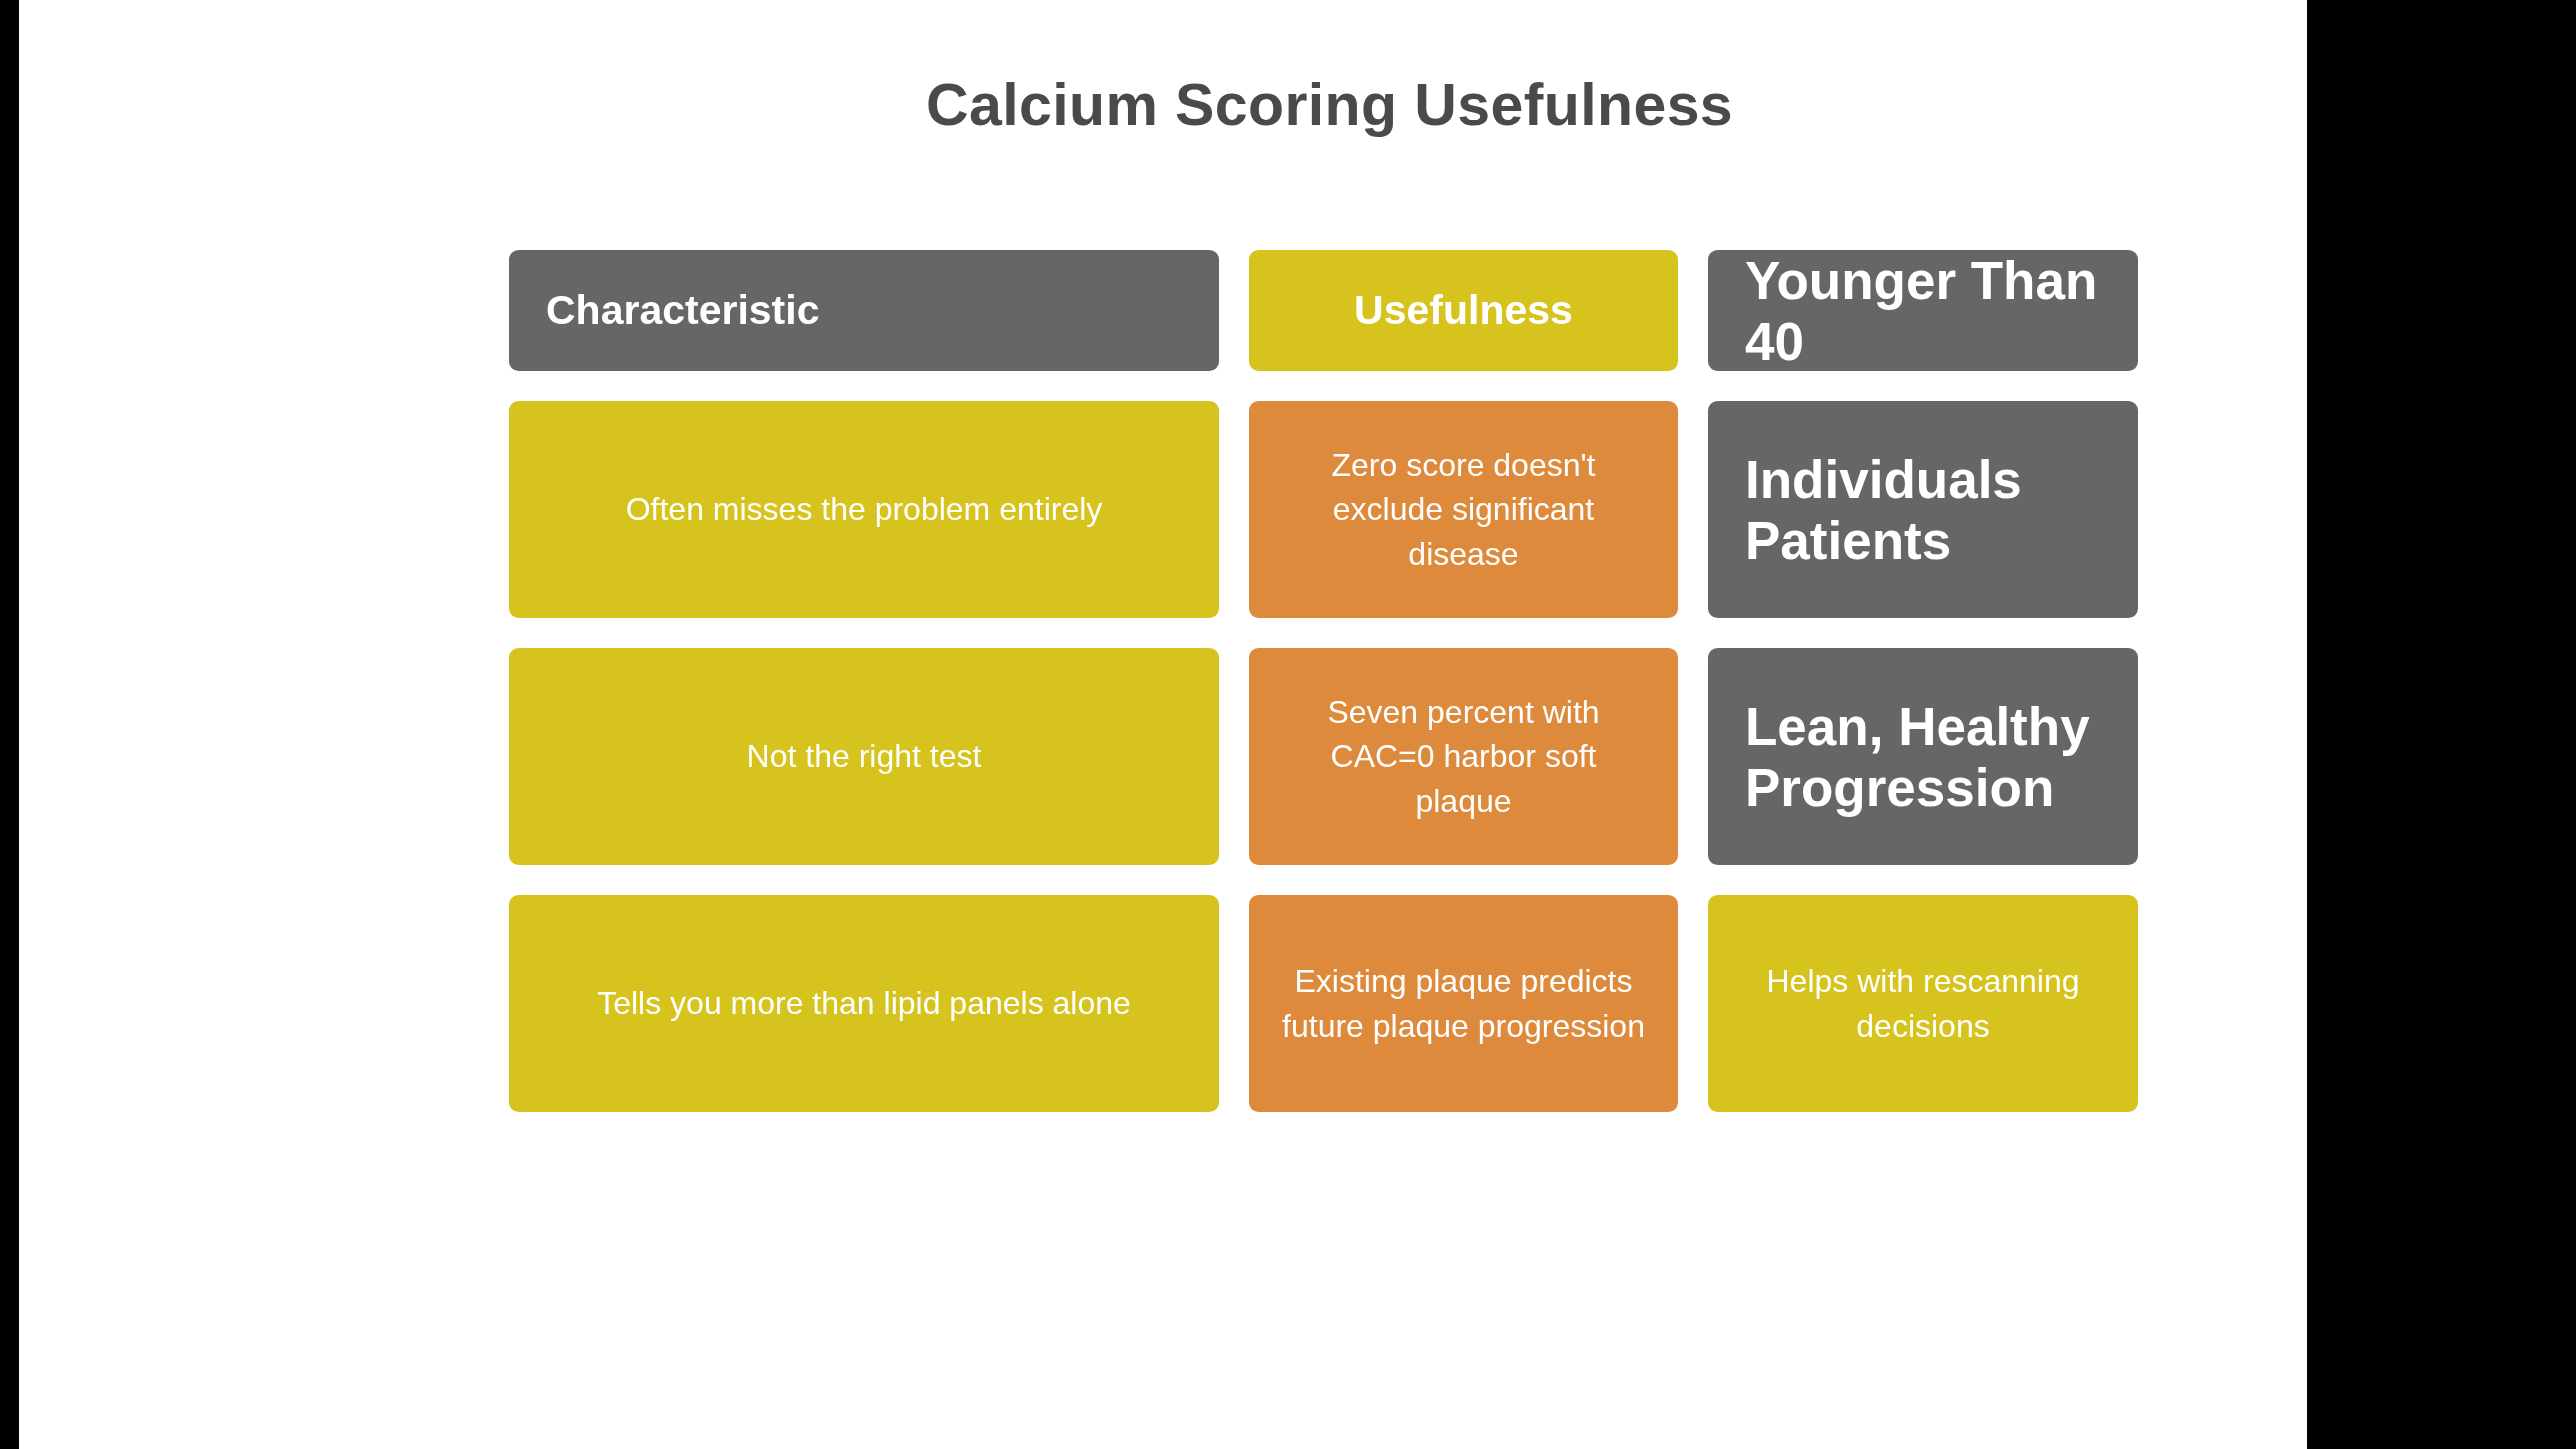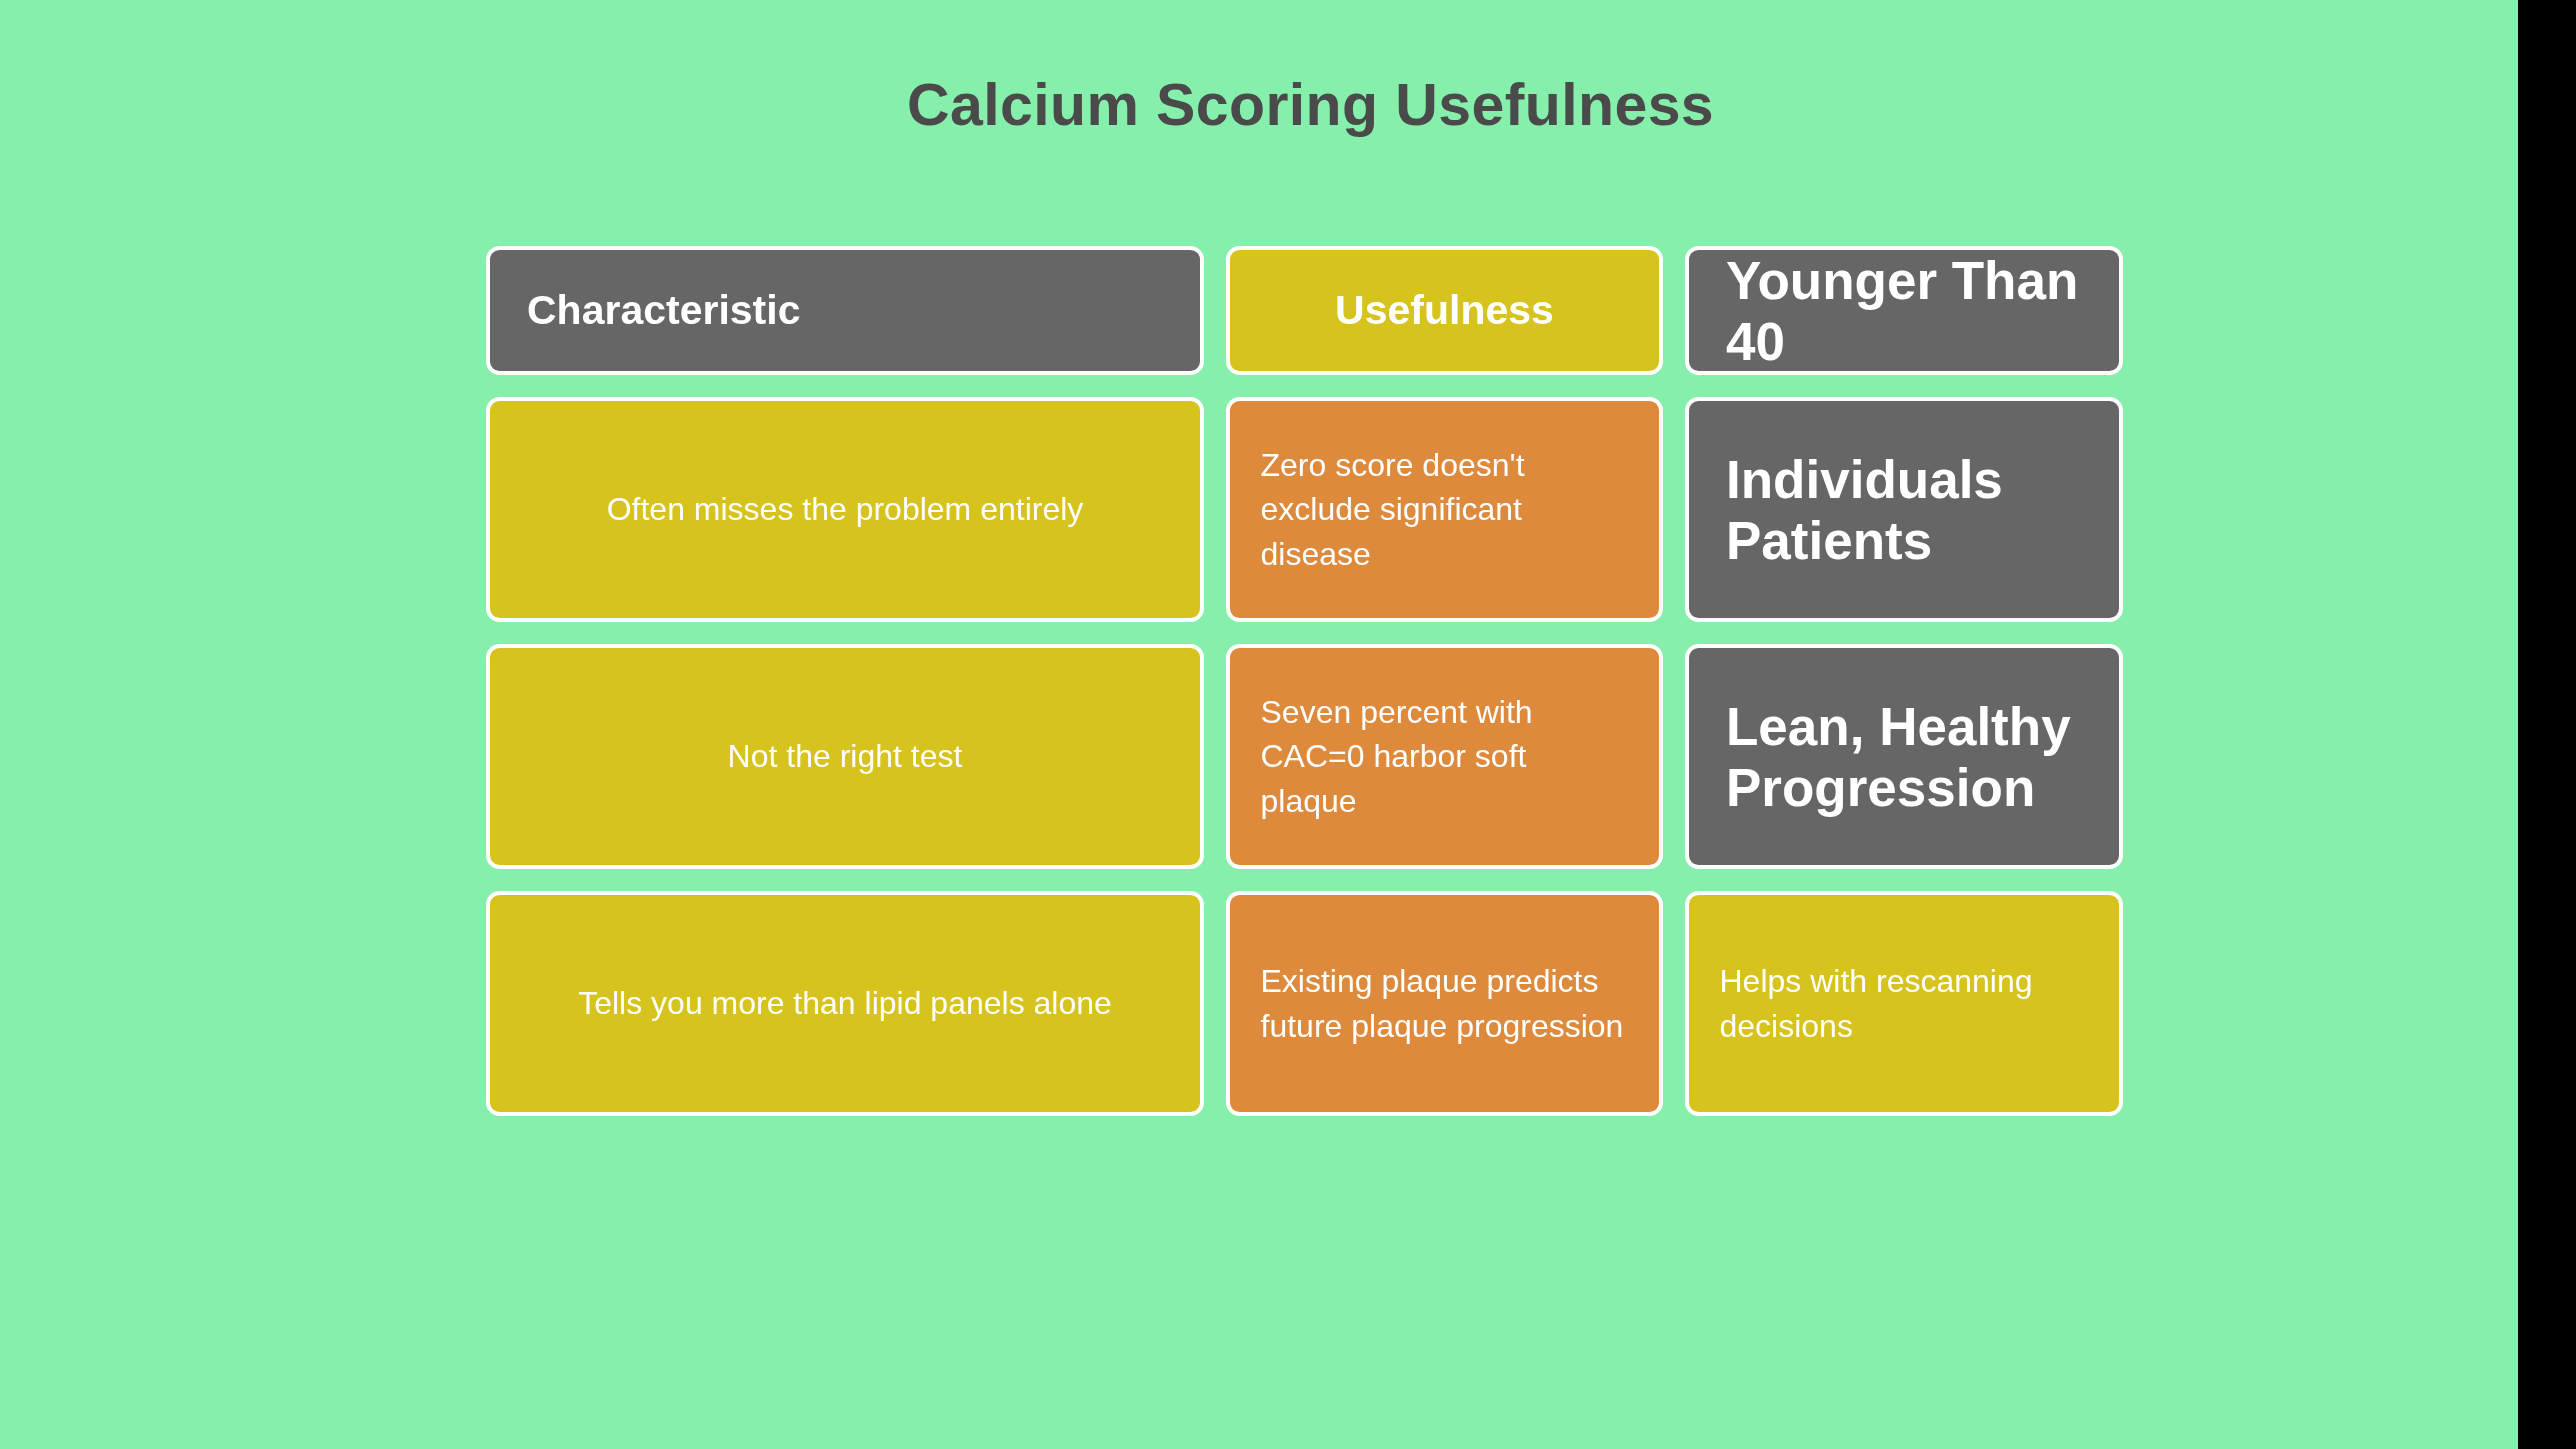--- a/index.html
+++ b/index.html
@@ -2,25 +2,26 @@
 <html style="font-size:13.6px"><head>
 <meta charset="utf-8">
 <style>
   html, body {
     margin: 0;
     padding: 0;
     background: #000000;
   }
   .stage {
     position: relative;
-    width: 2518px;
+    width: 2288px;
     height: 1449px;
-    background: #86efac;
+    background: #ffffff;
     overflow: hidden;
     font-family: "Liberation Sans", sans-serif;
+    margin-left: 19px;
   }
   .title {
     position: absolute;
     left: 486px;
     top: 71px;
     width: 1649px;
     text-align: center;
     font-size: 59px;
     font-weight: 700;
     letter-spacing: 0.4px;
@@ -38,20 +39,21 @@
     gap: 22px;
   }
   .cell {
     border: 4.2px solid #ffffff;
     border-radius: 13.6px;
     box-sizing: border-box;
     display: flex;
     align-items: center;
     justify-content: center;
     color: #ffffff;
+    text-align: center;
     padding: 8.5px 30.5px;
   }
   .cell.char {
     background: #666666;
     justify-content: flex-start;
     text-align: left;
     font-weight: 700;
     font-size: 53px;
     padding-left: 37px;
   }

